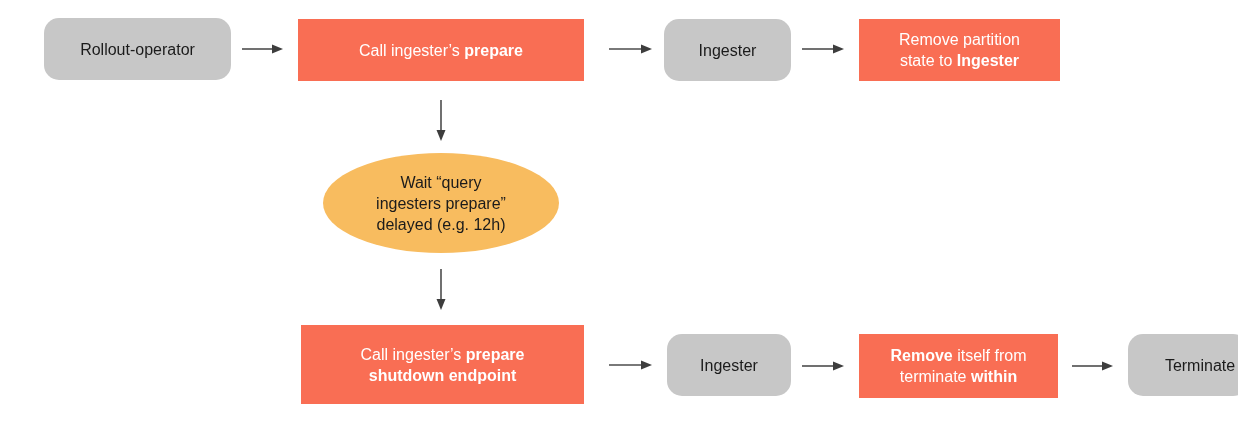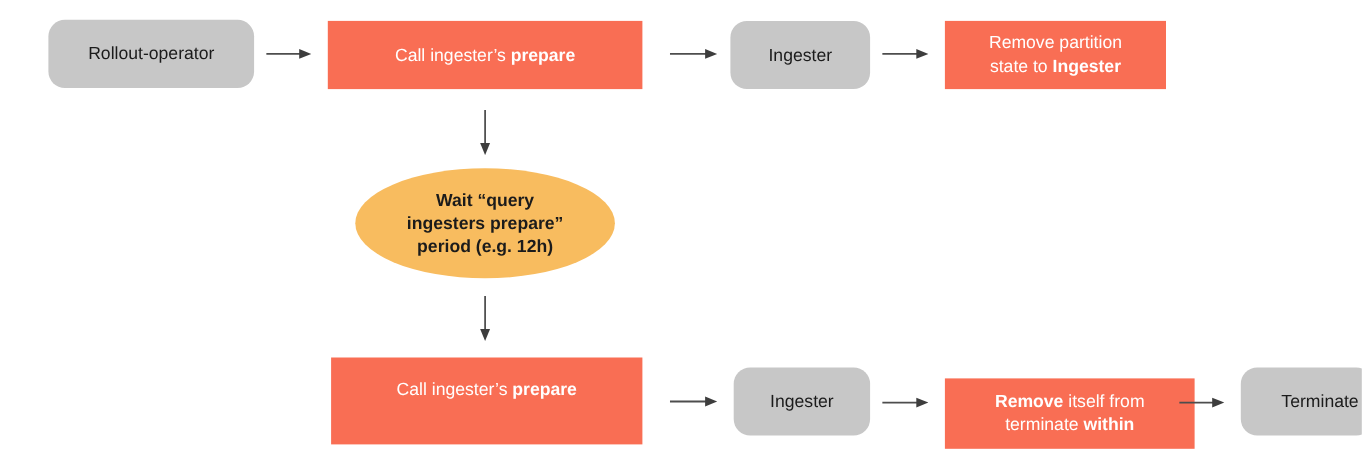--- a/index.html
+++ b/index.html
@@ -84,54 +84,54 @@
     <span><span>Remove partition</span><br><span>state to </span><b>Ingester</b></span>
   </div>
 
   <div class="arrow" style="left:404px; top:100px;">
     <svg width="12" height="41" viewBox="0 0 12 41">
       <line x1="6" y1="0" x2="6" y2="31" stroke="#4d4d4d" stroke-width="1.6"></line>
       <polygon points="1.5,30 6,41 10.5,30" fill="#3d3d3d"></polygon>
     </svg>
   </div>
 
-  <div class="node wait" style="left:292px; top:153px; width:236px; height:100px;font-weight:bold;">
-    <span><span>Wait “query</span><br><span>ingesters prepare”</span><br><span>period (e.g. 12h)</span></span>
+  <div class="node wait" style="left:292px; top:153px; width:236px; height:100px;">
+    <span><span>Wait “query</span><br><span>ingesters prepare”</span><br><span>delayed (e.g. 12h)</span></span>
   </div>
 
   <div class="arrow" style="left:404px; top:269px;">
     <svg width="12" height="41" viewBox="0 0 12 41">
       <line x1="6" y1="0" x2="6" y2="31" stroke="#4d4d4d" stroke-width="1.6"></line>
       <polygon points="1.5,30 6,41 10.5,30" fill="#3d3d3d"></polygon>
     </svg>
   </div>
 
   <div class="node process" style="left:270px; top:325px; width:283px; height:79px;">
-    <span><span>Call ingester’s </span><b>prepare</b><br><br></span>
+    <span><span>Call ingester’s </span><b>prepare</b><br><b>shutdown endpoint</b><br></span>
   </div>
 
   <div class="arrow" style="left:578px; top:359px;">
     <svg width="43" height="12" viewBox="0 0 43 12">
       <line x1="0" y1="6" x2="33" y2="6" stroke="#4d4d4d" stroke-width="1.6"></line>
       <polygon points="32,1.5 43,6 32,10.5" fill="#3d3d3d"></polygon>
     </svg>
   </div>
 
   <div class="node terminal" style="left:636px; top:334px; width:124px; height:62px;">
     <span>Ingester</span>
   </div>
 
   <div class="arrow" style="left:771px; top:360px;">
     <svg width="42" height="12" viewBox="0 0 42 12">
       <line x1="0" y1="6" x2="32" y2="6" stroke="#4d4d4d" stroke-width="1.6"></line>
       <polygon points="31,1.5 42,6 31,10.5" fill="#3d3d3d"></polygon>
     </svg>
   </div>
 
-  <div class="node process" style="left:828px; top:344px; width:227px; height:64px;text-align:center;">
+  <div class="node process" style="left:828px; top:334px; width:199px; height:64px;text-align:center;">
     <span><b>Remove</b><span> itself from</span><br><span>terminate </span><b>within</b></span>
   </div>
 
   <div class="arrow" style="left:1041px; top:360px;">
     <svg width="41" height="12" viewBox="0 0 41 12">
       <line x1="0" y1="6" x2="31" y2="6" stroke="#4d4d4d" stroke-width="1.6"></line>
       <polygon points="30,1.5 41,6 30,10.5" fill="#3d3d3d"></polygon>
     </svg>
   </div>
 

